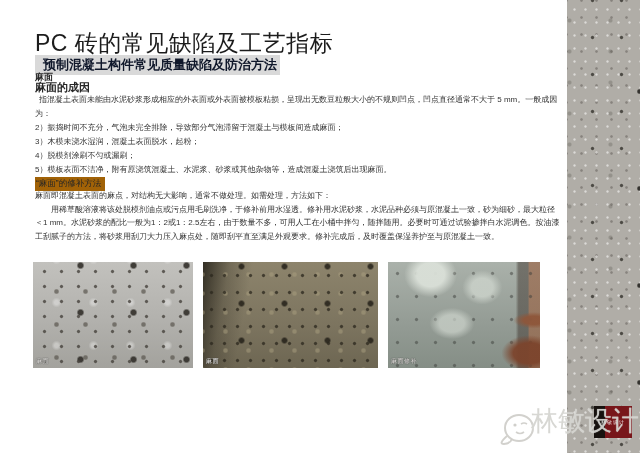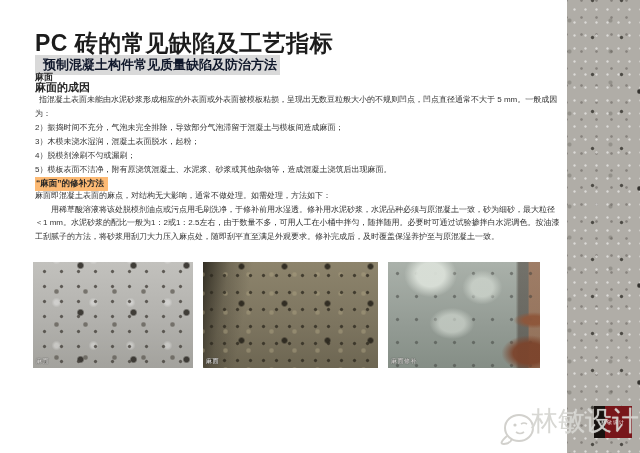--- a/index.html
+++ b/index.html
@@ -13,30 +13,30 @@
     background-color:#b0ada7;
     background-image:
       radial-gradient(circle, rgba(255,255,255,0.55) 0.7px, transparent 1.6px),
       radial-gradient(circle, rgba(92,88,82,0.5) 0.8px, transparent 1.7px),
       radial-gradient(circle, rgba(60,57,52,0.85) 1.1px, transparent 2.2px),
       radial-gradient(circle, rgba(130,127,120,0.6) 1.4px, transparent 2.6px),
       radial-gradient(circle, rgba(40,38,35,0.9) 1.6px, transparent 3px);
     background-size: 11px 13px, 15px 17px, 29px 37px, 41px 31px, 83px 97px;
     background-position: 2px 3px, 7px 9px, 11px 19px, 23px 5px, 31px 43px;
   }
-  .page-title { position:absolute; left:35px; top:28px; font-size:23px; font-weight:700; color:#1c1c1c; letter-spacing:0.5px; white-space:nowrap; }
+  .page-title { position:absolute; left:35px; top:28px; font-size:23px; font-weight:400; color:#1c1c1c; letter-spacing:0.5px; white-space:nowrap; }
   .page-subtitle { position:absolute; left:35px; top:55px; font-size:13px; font-weight:600; color:#0f172a; background:#d9d9d9; padding:1px 3px 1px 8px; white-space:nowrap; }
   .sec-mamian { position:absolute; left:35px; top:71px; font-size:9px; font-weight:bold; color:#262626; }
   .sec-cause { position:absolute; left:35px; top:80px; font-size:11px; font-weight:bold; color:#262626; }
 
   .body-block { position:absolute; left:35px; top:93px; width:527px; font-size:8px; line-height:14px; color:#333333; }
   .cause-intro { text-indent:4px; }
   .cause-item { }
 
-  .repair-heading { position:absolute; left:35px; top:177px; font-size:8.5px; font-weight:bold; color:#262626; background:#fdba74; padding:1px 4px 1px 1px; display:inline-block; white-space:nowrap;text-align:center; }
+  .repair-heading { position:absolute; left:35px; top:177px; font-size:8.5px; font-weight:normal; color:#262626; background:#a16207; padding:1px 4px 1px 1px; display:inline-block; white-space:nowrap;text-align:center; }
   .repair-block { position:absolute; left:35px; top:189px; width:527px; font-size:8px; line-height:13.5px; color:#333333; }
   .repair-body { text-indent:2em; }
 
   
   .photos { position:absolute; left:33px; top:262px; height:106px; display:flex; gap:10px; }
   .photo { position:relative; height:106px; overflow:hidden; }
   .photo .caption { position:absolute; left:3px; bottom:2px; font-size:6px; color:#eceae6; text-shadow:0 0 1px #3a3a3a, 0 0 1px #3a3a3a; letter-spacing:0.5px; }
 
   .photo-1 { width:160px;
     background-color:#b4b3af;

